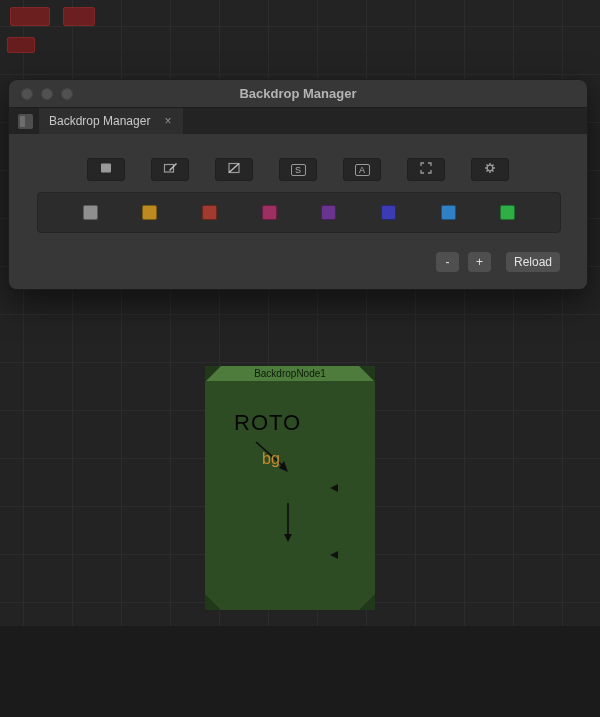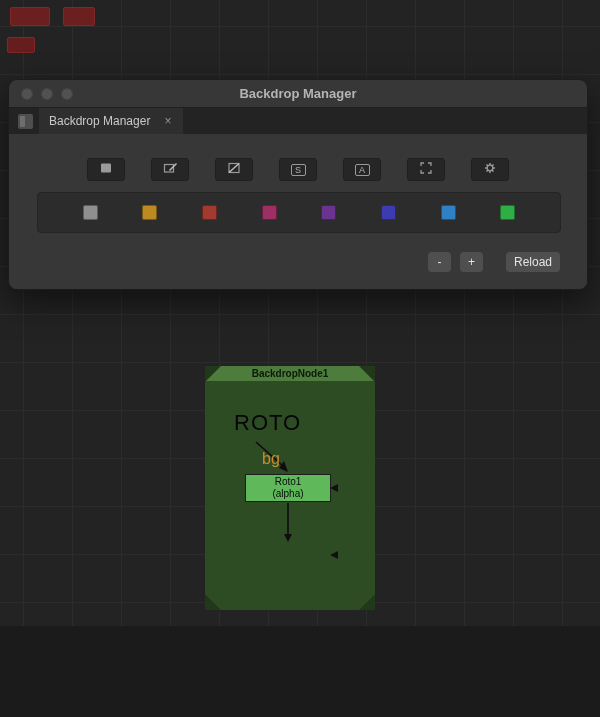--- a/index.html
+++ b/index.html
@@ -37,21 +37,21 @@
   .tbtn{width:38px;height:23px;background:#262626;border:1px solid #1f1f1f;border-radius:3px;
         display:flex;align-items:center;justify-content:center;padding:0;}
   .letter-box{width:15px;height:12px;border:1px solid #9a9a9a;border-radius:2px;color:#b2b2b2;
         font-size:9px;line-height:10px;display:flex;align-items:center;justify-content:center;}
   .swatch-panel{position:absolute;left:28px;top:58px;width:524px;height:41px;background:#2c2c2c;
         border:1px solid #242424;border-radius:4px;display:flex;align-items:center;justify-content:space-evenly;}
   .swatch{width:15px;height:15px;border-radius:2px;border:1px solid rgba(0,0,0,.35);}
   .footer{position:absolute;right:27px;top:118px;display:flex;align-items:center;gap:9px;}
   .fbtn{height:20px;background:#4f4f4f;border:none;border-radius:4px;color:#e3e3e3;font-size:12px;
         display:flex;align-items:center;justify-content:center;padding:0 7px;min-width:23px;}
-  .fbtn.reload{margin-left:14px;min-width:54px;}
+  .fbtn.reload{margin-left:6px;min-width:54px;}
 
   
   .backdrop{position:absolute;left:205px;top:366px;width:170px;height:244px;z-index:5;}
   .backdrop-header{position:relative;height:15px;display:flex;align-items:center;justify-content:center;
         font-size:10px;color:#0d1a0a;z-index:2;}
   .backdrop-body{position:absolute;left:0;top:15px;right:0;bottom:0;}
   .bd-caption{position:absolute;left:29px;top:44px;font-size:22px;color:#060606;letter-spacing:1px;z-index:3;}
   .corner{position:absolute;width:0;height:0;z-index:4;}
   .corner.tl{left:0;top:0;border-top:16px solid #22381a;border-right:16px solid transparent;}
   .corner.tr{right:0;top:0;border-top:16px solid #22381a;border-left:16px solid transparent;}
@@ -163,45 +163,41 @@
       <div class="footer">
         <button class="fbtn">-</button>
         <button class="fbtn">+</button>
         <button class="fbtn reload">Reload</button>
       </div>
 
     </div>
   </div>
 
   <div class="backdrop">
-    <div class="backdrop-header" style="background-color: rgb(77, 124, 60); font-weight: bold;">BackdropNode1</div>
+    <div class="backdrop-header" style="background-color: rgb(77, 124, 60);">BackdropNode1</div>
     <div class="backdrop-body" style="background-color: rgb(46, 76, 36);"></div>
     <div class="bd-caption">ROTO</div>
     <div class="corner tl"></div>
     <div class="corner tr"></div>
     <div class="corner bl"></div>
     <div class="corner br"></div>
   </div>
 
   <svg class="arrows" width="600" height="717">
     <path d="M256 442 L283 466" stroke="#0d0d0d" stroke-width="1.6" fill="none"></path>
     <polygon points="288,472 279,468 284,461" fill="#0d0d0d"></polygon>
     <path d="M288 503 L288 535" stroke="#0d0d0d" stroke-width="1.6" fill="none"></path>
     <polygon points="288,542 284,534 292,534" fill="#0d0d0d"></polygon>
     <path d="M332 654 L345 675" stroke="#0d0d0d" stroke-width="1.6" fill="none"></path>
     <polygon points="349,681 340,678 345,671" fill="#0d0d0d"></polygon>
   </svg>
 
   <span class="io-label" style="left:262px;top:450px;">bg</span>
   <span class="io-label" style="left:318px;top:656px;">1</span>
 
-  <div class="node node-roto" style="background-color: rgb(95, 185, 90);">
-    <span>Roto1</span>
-    <span>(alpha)</span>
-  </div>
   <div class="mask-arrow" style="left:330px;top:484px;"></div>
 
   <div class="mask-arrow" style="left:330px;top:551px;"></div>
 
   <div class="viewer" style="background-color: rgb(201, 201, 201);">
     <span>Viewer1</span>
   </div>
 
   <div class="cursor">
     <svg width="17" height="23" viewBox="0 0 17 23">

